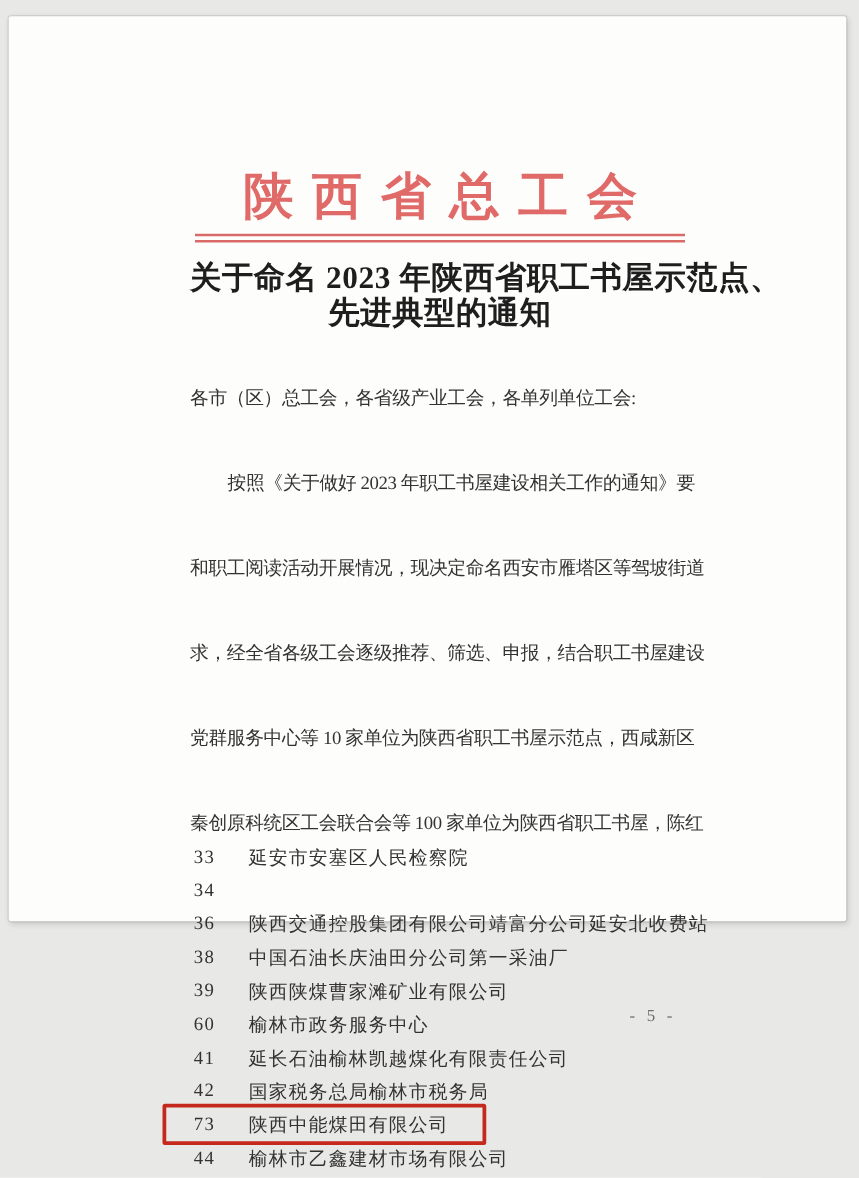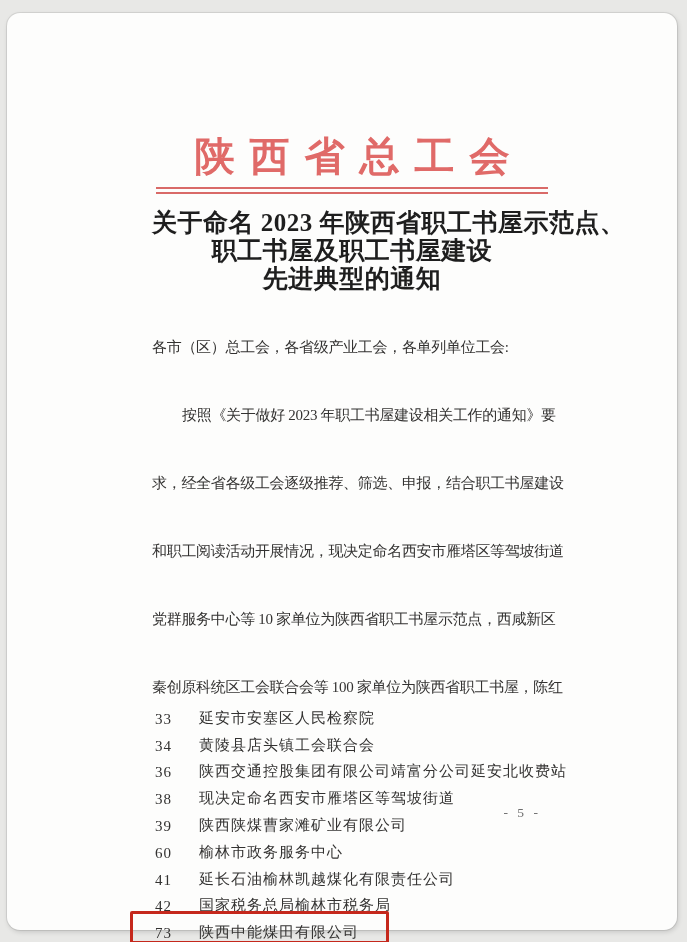--- a/index.html
+++ b/index.html
@@ -9,23 +9,23 @@
     height: 942px;
     background: var(--canvas_bg, #e8e8e6);
     font-family: "Liberation Serif", "DejaVu Serif", serif;
     overflow: hidden;
   }
   .page {
     position: absolute;
     left: 7px;
     top: 13px;
     width: 670px;
-    height: 917px;
+    height: 724px;
     background: var(--page_bg, #fdfdfc);
-    border-radius: 13px;
+    border-radius: 2px;
     box-shadow: 0 0 0 1px rgba(0,0,0,0.08), 1px 2px 5px rgba(0,0,0,0.15);
   }
   .content {
     position: absolute;
     left: 145px;
     top: 0;
     width: 400px;
   }
   .org-name {
     margin-top: 121px;
@@ -67,21 +67,21 @@
   .body-text div { white-space: nowrap; margin-top: 40px; }
   .para-line.indent { text-indent: 2em; text-align: right; }
   .unit-list {
     margin-top: 0;
     font-size: 15px;
     color: #333231;
   }
   .unit-row {
     position: relative;
     display: flex;
-    align-items: flex-end;
+    align-items: center;
     height: 26.8px;
   }
   .unit-no {
     width: 44px;
     padding-left: 3px;
     letter-spacing: 1px;
     flex: 0 0 auto;
   }
   .unit-name {
     letter-spacing: 1px;
@@ -113,50 +113,48 @@
 
 <div class="page">
   <div class="content">
 
     <div class="org-name">陕西省总工会</div>
 
     <div class="double-rule"></div>
 
     <div class="doc-title">
       <div>关于命名 2023 年陕西省职工书屋示范点、</div>
-      <div>职工书屋及职工书屋建设</div>
       <div>先进典型的通知</div>
     </div>
 
     <div class="body-text">
       <div class="para-line">各市（区）总工会，各省级产业工会，各单列单位工会:</div>
       <div class="para-line indent">按照《关于做好 2023 年职工书屋建设相关工作的通知》要</div>
+      <div class="para-line">和职工阅读活动开展情况，现决定命名西安市雁塔区等驾坡街道</div>
       <div class="para-line">求，经全省各级工会逐级推荐、筛选、申报，结合职工书屋建设</div>
-      <div class="para-line">和职工阅读活动开展情况，现决定命名西安市雁塔区等驾坡街道</div>
       <div class="para-line">党群服务中心等 10 家单位为陕西省职工书屋示范点，西咸新区</div>
       <div class="para-line">秦创原科统区工会联合会等 100 家单位为陕西省职工书屋，陈红</div>
     </div>
 
     <div class="unit-list">
 
     <div class="unit-row">
           <span class="unit-no">33</span>
           <span class="unit-name">延安市安塞区人民检察院</span>
         </div>
         <div class="unit-row">
           <span class="unit-no">34</span>
-          <span class="unit-name">黄陵县店头镇工会联合会</span>
         </div>
         <div class="unit-row">
           <span class="unit-no">36</span>
           <span class="unit-name">陕西交通控股集团有限公司靖富分公司延安北收费站</span>
         </div>
         <div class="unit-row">
           <span class="unit-no">38</span>
-          <span class="unit-name">现决定命名西安市雁塔区等驾坡街道</span>
+          <span class="unit-name">中国石油长庆油田分公司第一采油厂</span>
         </div>
         <div class="unit-row">
           <span class="unit-no">39</span>
           <span class="unit-name">陕西陕煤曹家滩矿业有限公司</span>
         </div>
         <div class="unit-row">
           <span class="unit-no">60</span>
           <span class="unit-name">榆林市政务服务中心</span>
         </div>
         <div class="unit-row">

